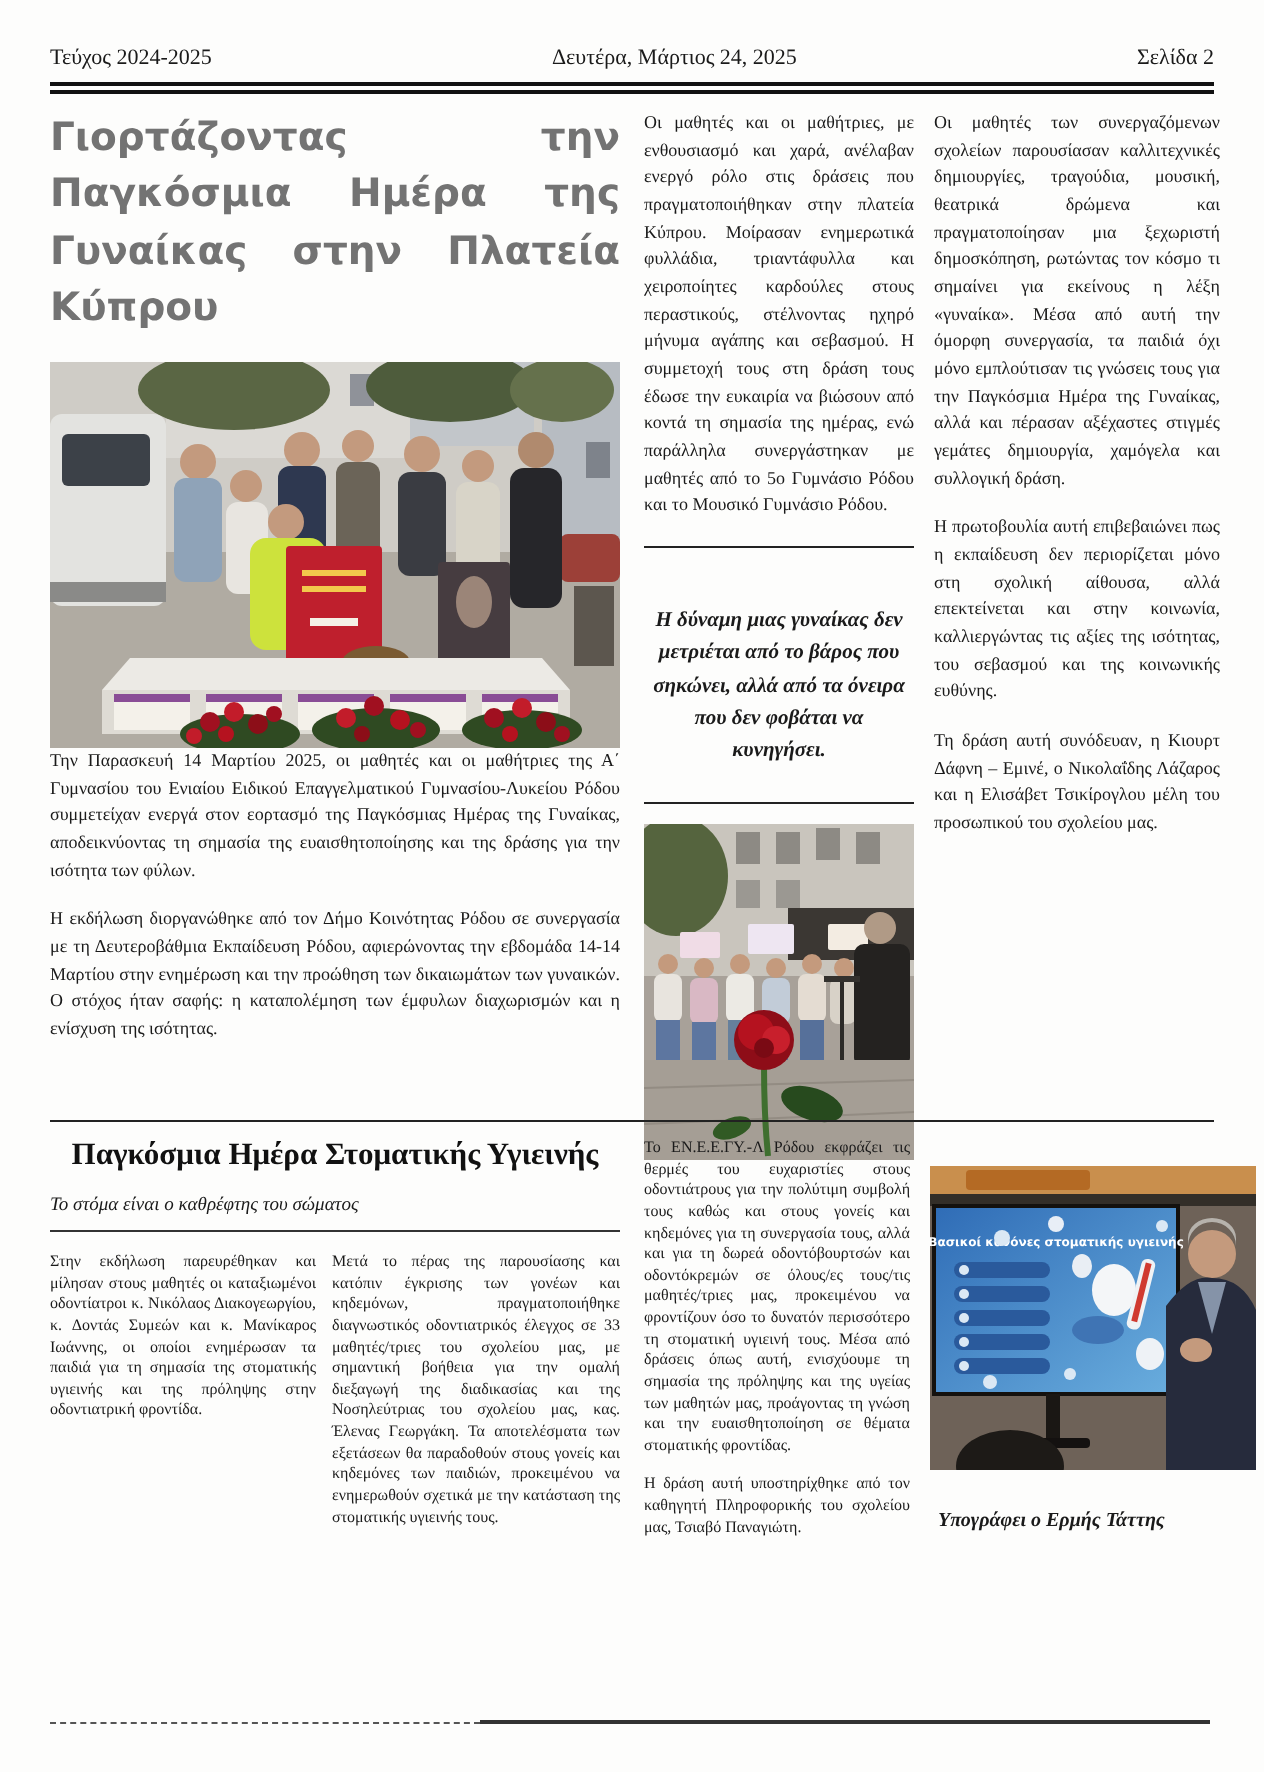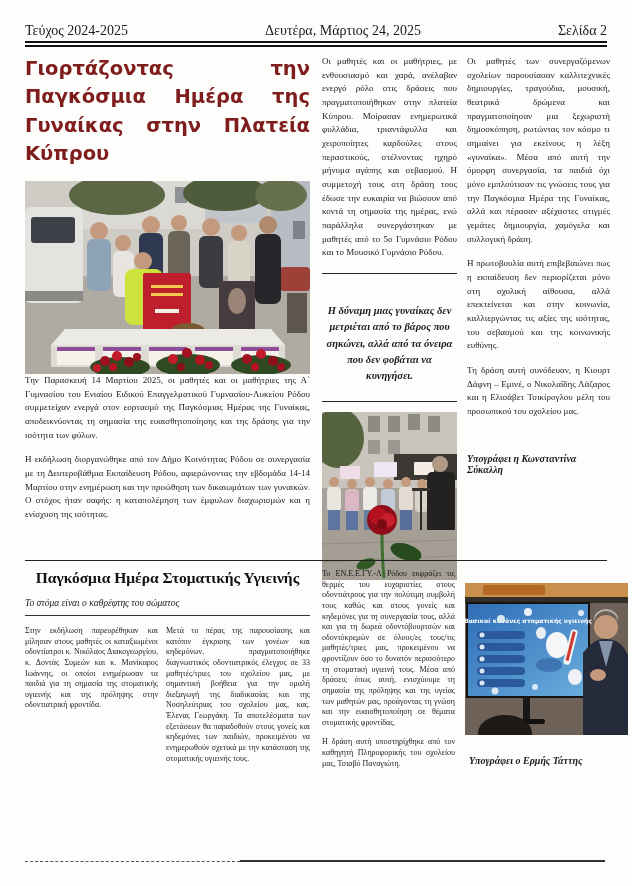--- a/index.html
+++ b/index.html
@@ -6,35 +6,35 @@
   body { width:632px; height:886px; background:#ffffff; }
   .page {
     position:relative; width:632px; height:886px; overflow:hidden;
     background:#fdfdfc; color:#1a1a1a;
     font-family:"Liberation Serif","DejaVu Serif",serif;
   }
   
   .masthead {
     position:absolute; top:23px; left:25px; right:25px;
     display:flex; justify-content:space-between; align-items:baseline;
-    font-size:14px;
+    font-size:11px;
   }
   .masthead-rule {
     position:absolute; top:41px; left:25px; right:25px; height:6px;
     border-top:2px solid #111; border-bottom:2px solid #111; box-sizing:border-box;
   }
   
   .top-article { position:absolute; top:55px; left:25px; display:flex; }
   .col-left  { width:285px; margin-right:12px; }
   .col-mid   { width:135px; margin-right:10px; }
   .col-right { width:143px; }
   .headline {
     font-family:"DejaVu Sans","Liberation Sans",sans-serif;
     font-weight:bold; font-size:19.5px; line-height:1.45;
-    margin:0 0 13px; text-align:justify; color:#7f1d1d;
+    margin:0 0 13px; text-align:justify; color:#737373;
   }
   figure { margin:0; }
   .photo1 svg { display:block; width:285px; height:193px; }
   .photo2 svg { display:block; width:135px; height:168px; }
   .photo3 svg { display:block; width:163px; height:152px; }
   .caption { font-style:italic; font-size:9px; line-height:1.5; margin:6px 0 13px; }
   .bodytext { font-size:9px; line-height:1.52; text-align:justify; margin:0 0 11px; }
   .pullquote {
     border-top:1.5px solid #222; border-bottom:1.5px solid #222;
     padding:29px 2px 17px; margin:13px 0 10px; text-align:center;
@@ -223,21 +223,20 @@
           <circle cx="66" cy="108" r="7" fill="#c81f2c"></circle>
           <circle cx="60" cy="112" r="5" fill="#7a0a14"></circle>
         </svg>
       </figure>
     </div>
 
     <div class="col-right">
       <p class="bodytext">Οι μαθητές των συνεργαζόμενων σχολείων παρουσίασαν καλλιτεχνικές δημιουργίες, τραγούδια, μουσική, θεατρικά δρώμενα και πραγματοποίησαν μια ξεχωριστή δημοσκόπηση, ρωτώντας τον κόσμο τι σημαίνει για εκείνους η λέξη «γυναίκα». Μέσα από αυτή την όμορφη συνεργασία, τα παιδιά όχι μόνο εμπλούτισαν τις γνώσεις τους για την Παγκόσμια Ημέρα της Γυναίκας, αλλά και πέρασαν αξέχαστες στιγμές γεμάτες δημιουργία, χαμόγελα και συλλογική δράση.</p>
       <p class="bodytext">Η πρωτοβουλία αυτή επιβεβαιώνει πως η εκπαίδευση δεν περιορίζεται μόνο στη σχολική αίθουσα, αλλά επεκτείνεται και στην κοινωνία, καλλιεργώντας τις αξίες της ισότητας, του σεβασμού και της κοινωνικής ευθύνης.</p>
       <p class="bodytext">Τη δράση αυτή συνόδευαν, η Κιουρτ Δάφνη – Εμινέ, ο Νικολαΐδης Λάζαρος και η Ελισάβετ Τσικίρογλου μέλη του προσωπικού του σχολείου μας.</p>
-      <p class="signature">Υπογράφει η Κωνσταντίνα Σύκαλλη</p>
     </div>
   </section>
 
   <div class="section-divider"></div>
 
   <section class="bottom-article">
 
     <div class="bottom-left">
       <h2 class="section-title">Παγκόσμια Ημέρα Στοματικής Υγιεινής</h2>
       <p class="subtitle">Το στόμα είναι ο καθρέφτης του σώματος</p>

